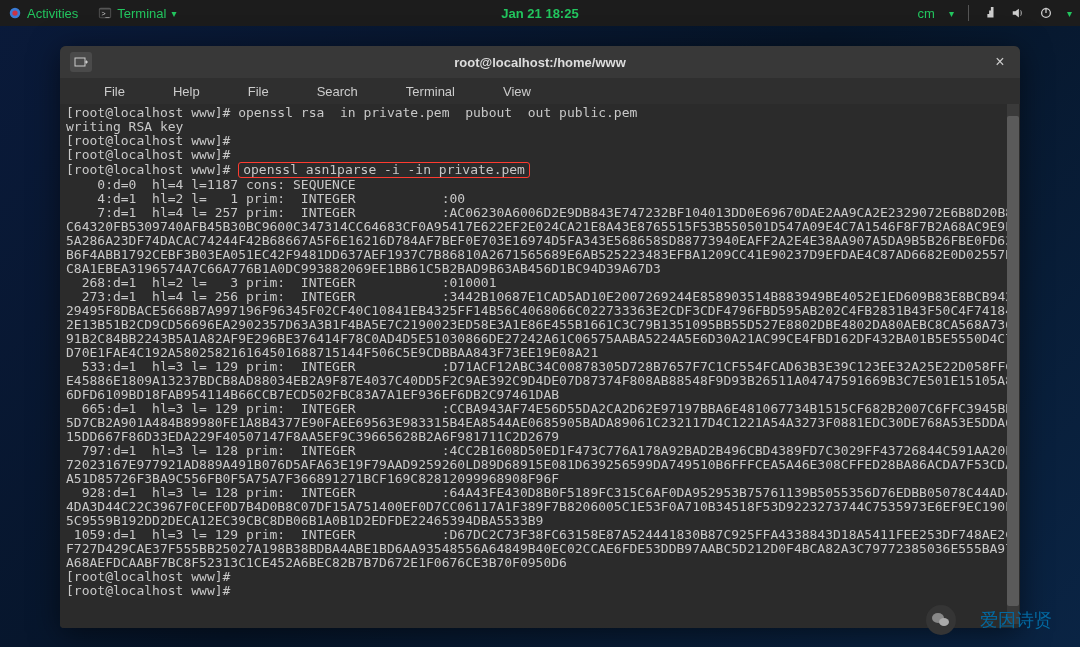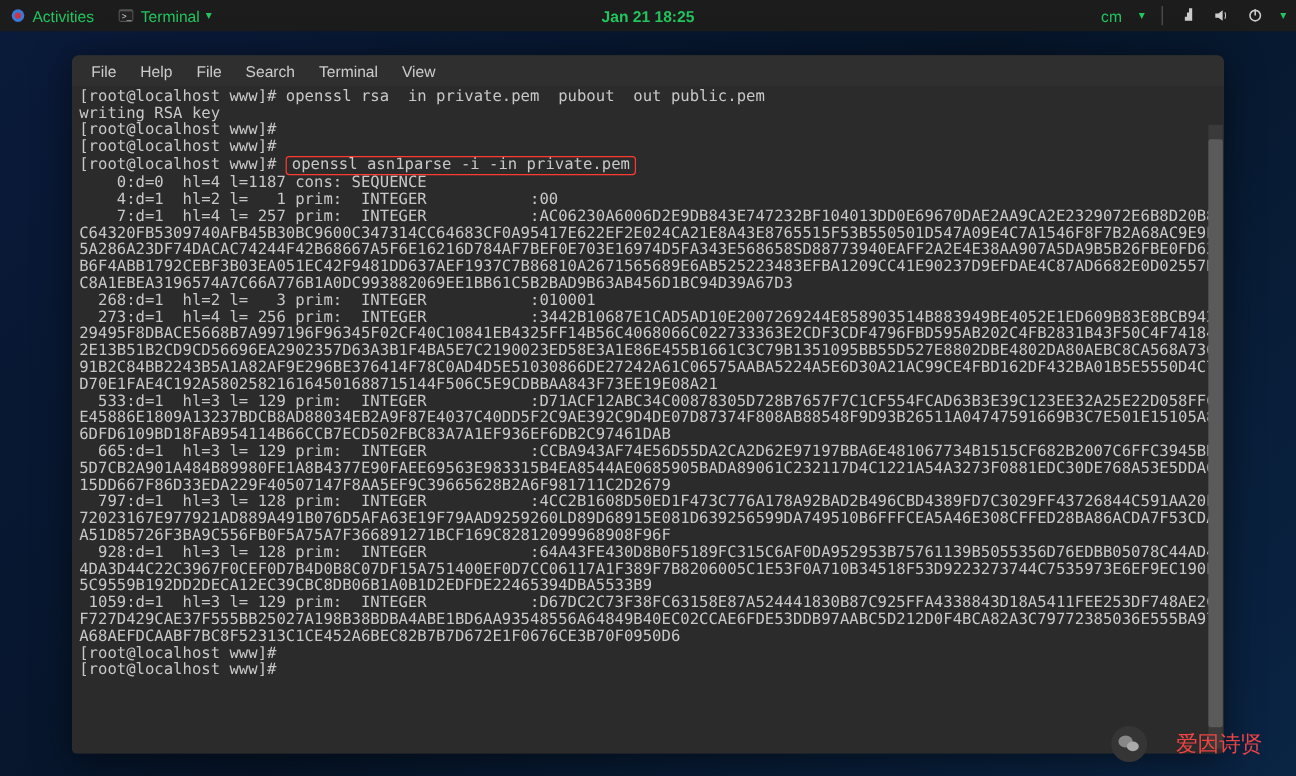--- a/index.html
+++ b/index.html
@@ -70,21 +70,21 @@
     .menubar {
       height: 26px;
       background: #2f2f2f;
       display: flex;
       align-items: center;
       padding: 0 8px;
       gap: 4px;
       color: #ccc;
       font-size: 13px;
     }
-    .menu-item { padding: 2px 8px; }
+    .menu-item { padding: 2px 8px; margin-left: 28px; }
     .terminal-content {
       flex: 1;
       background: #2b2b2b;
       color: #c8c8c8;
       font-family: "DejaVu Sans Mono", "Consolas", monospace;
       font-size: 13px;
       line-height: 14px;
       padding: 2px 6px;
       overflow: hidden;
       white-space: pre-wrap;
@@ -113,21 +113,21 @@
       background: #5a5a5a;
       border-radius: 2px;
     }
     .watermark {
       position: absolute;
       right: 28px;
       bottom: 12px;
       display: flex;
       align-items: center;
       gap: 24px;
-      color: #ef4444;
+      color: #0369a1;
       font-size: 18px;
       font-family: sans-serif;
     }
     .wechat-circle {
       width: 30px; height: 30px; border-radius: 50%;
       background: #353535;
       display: flex; align-items: center; justify-content: center;
       color: #999;
     }
     .tray-icon { width: 14px; height: 14px; }
@@ -169,20 +169,35 @@
       </svg>
     <svg class="tray-icon" viewBox="0 0 16 16">
         <circle cx="8" cy="8" r="5" stroke="#ccc" fill="none" stroke-width="1.5"></circle>
         <line x1="8" y1="2" x2="8" y2="8" stroke="#ccc" stroke-width="1.5"></line>
       </svg>
     <span style="font-size:10px;">▾</span>
   </div>
 </div>
 
 <div class="terminal-window">
+  <div class="titlebar">
+    <div class="titlebar-left">
+      <div class="new-tab-btn">
+        <svg width="14" height="12" viewBox="0 0 14 12">
+            <rect x="1" y="2" width="10" height="8" fill="none" stroke="#ccc"></rect>
+            <line x1="11" y1="6" x2="14" y2="6" stroke="#ccc"></line>
+            <line x1="12.5" y1="4.5" x2="12.5" y2="7.5" stroke="#ccc"></line>
+          </svg>
+      </div>
+    </div>
+    <div class="titlebar-title">root@localhost:/home/www</div>
+    <div class="titlebar-right">
+      <div class="close-btn">×</div>
+    </div>
+  </div>
   <div class="menubar">
     <div class="menu-item">File</div>
     <div class="menu-item">Help</div>
     <div class="menu-item">File</div>
     <div class="menu-item">Search</div>
     <div class="menu-item">Terminal</div>
     <div class="menu-item">View</div>
   </div>
   <div class="terminal-content"><span>[root@localhost www]# openssl rsa  in private.pem  pubout  out public.pem</span>
 <span>writing RSA key</span>

